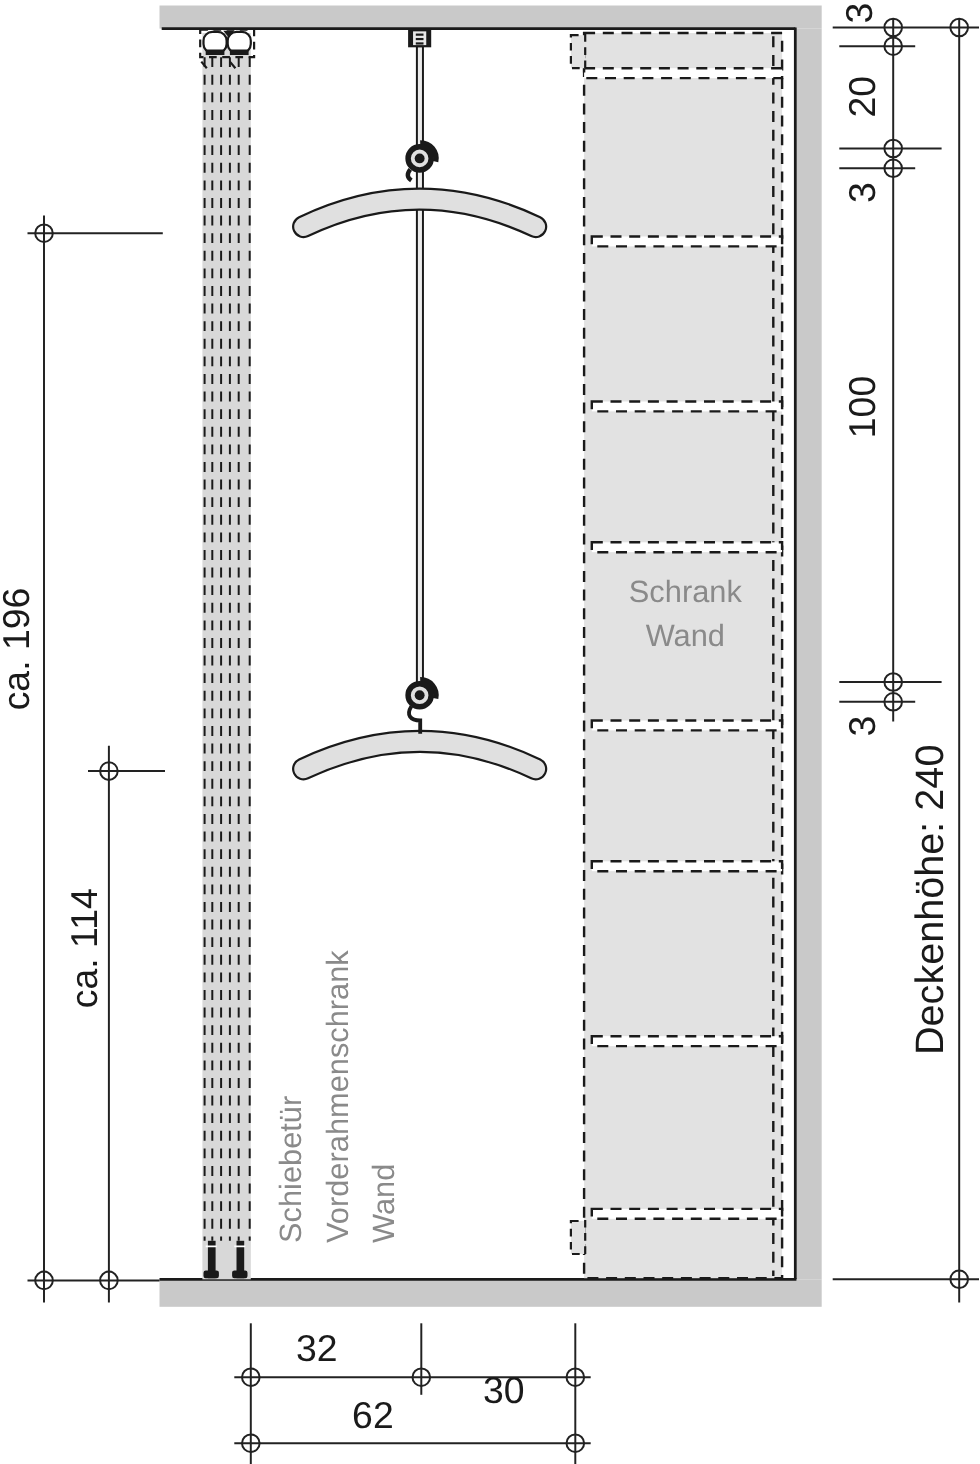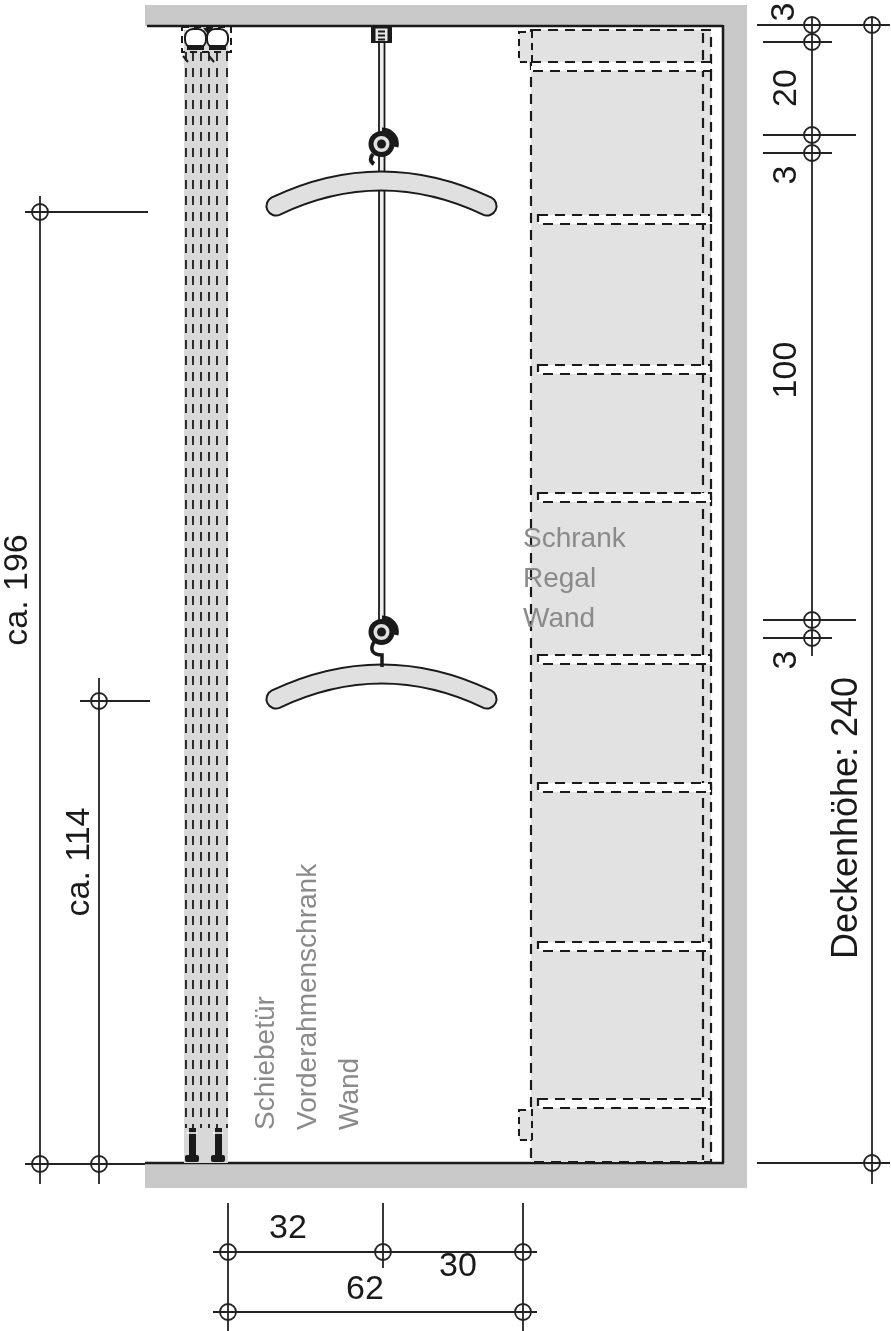--- a/index.html
+++ b/index.html
@@ -31,21 +31,21 @@
     left:139px;top:895px;
     width:340px;height:130px;
     transform:rotate(-90deg);
     text-align:left;
   }
   #door-label-block .line{line-height:42px;height:42px;}
   #shelf-label-block{
     position:absolute;
     left:523px;top:518px;
     width:200px;height:120px;
-    text-align:left;
+    text-align:center;
   }
   #shelf-label-block .line{line-height:40px;height:40px;}
 </style>
 </head>
 <body>
 
 <div id="canvas">
 
   <svg id="drawing" width="891" height="1331" viewBox="0 0 891 1331">
 
@@ -207,27 +207,26 @@
   <div class="dim-label rot" style="left:734px;top:353px;width:100px;height:34px;">100</div>
 
   <div class="dim-label rot" style="left:754px;top:643px;width:60px;height:34px;">3</div>
 
   <div class="dim-label rot" id="deckenhoehe" style="left:636px;top:799px;width:420px;height:38px;">Deckenhöhe: 240</div>
 
   <div class="dim-label" style="left:248px;top:1209px;width:80px;">32</div>
 
   <div class="dim-label" style="left:418px;top:1209px;width:80px;margin-top:38px;">30</div>
 
-  <div class="dim-label" style="left:325px;top:1270px;width:80px;">62</div>
+  <div class="dim-label" style="left:299px;top:1270px;width:80px;">62</div>
 
   <div id="door-label-block" class="gray-label">
     <div class="line">Schiebetür</div>
     <div class="line">Vorderahmenschrank</div>
     <div class="line">Wand</div>
   </div>
 
   <div id="shelf-label-block" class="gray-label">
     <div class="line">Schrank</div>
-    <div class="line">Regal</div>
     <div class="line">Wand</div>
   </div>
 
 </div>
 
 </body></html>

